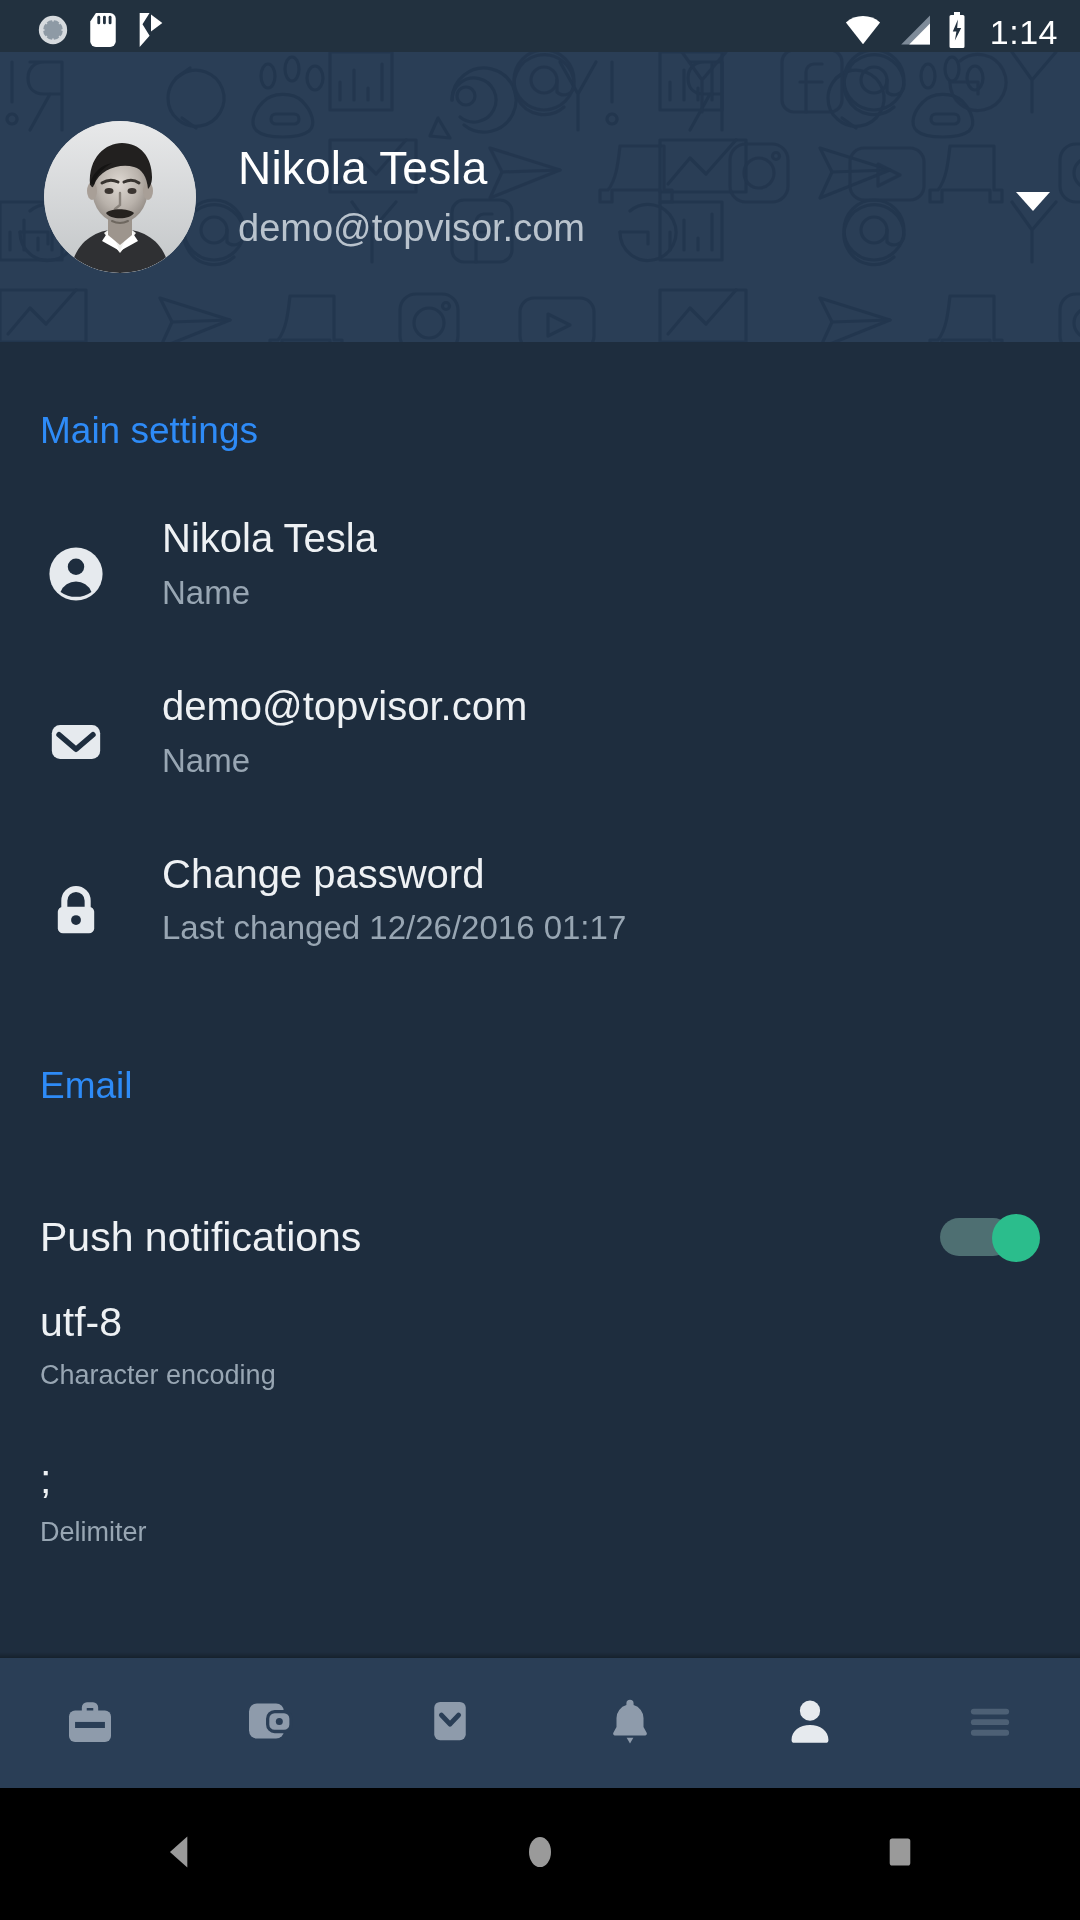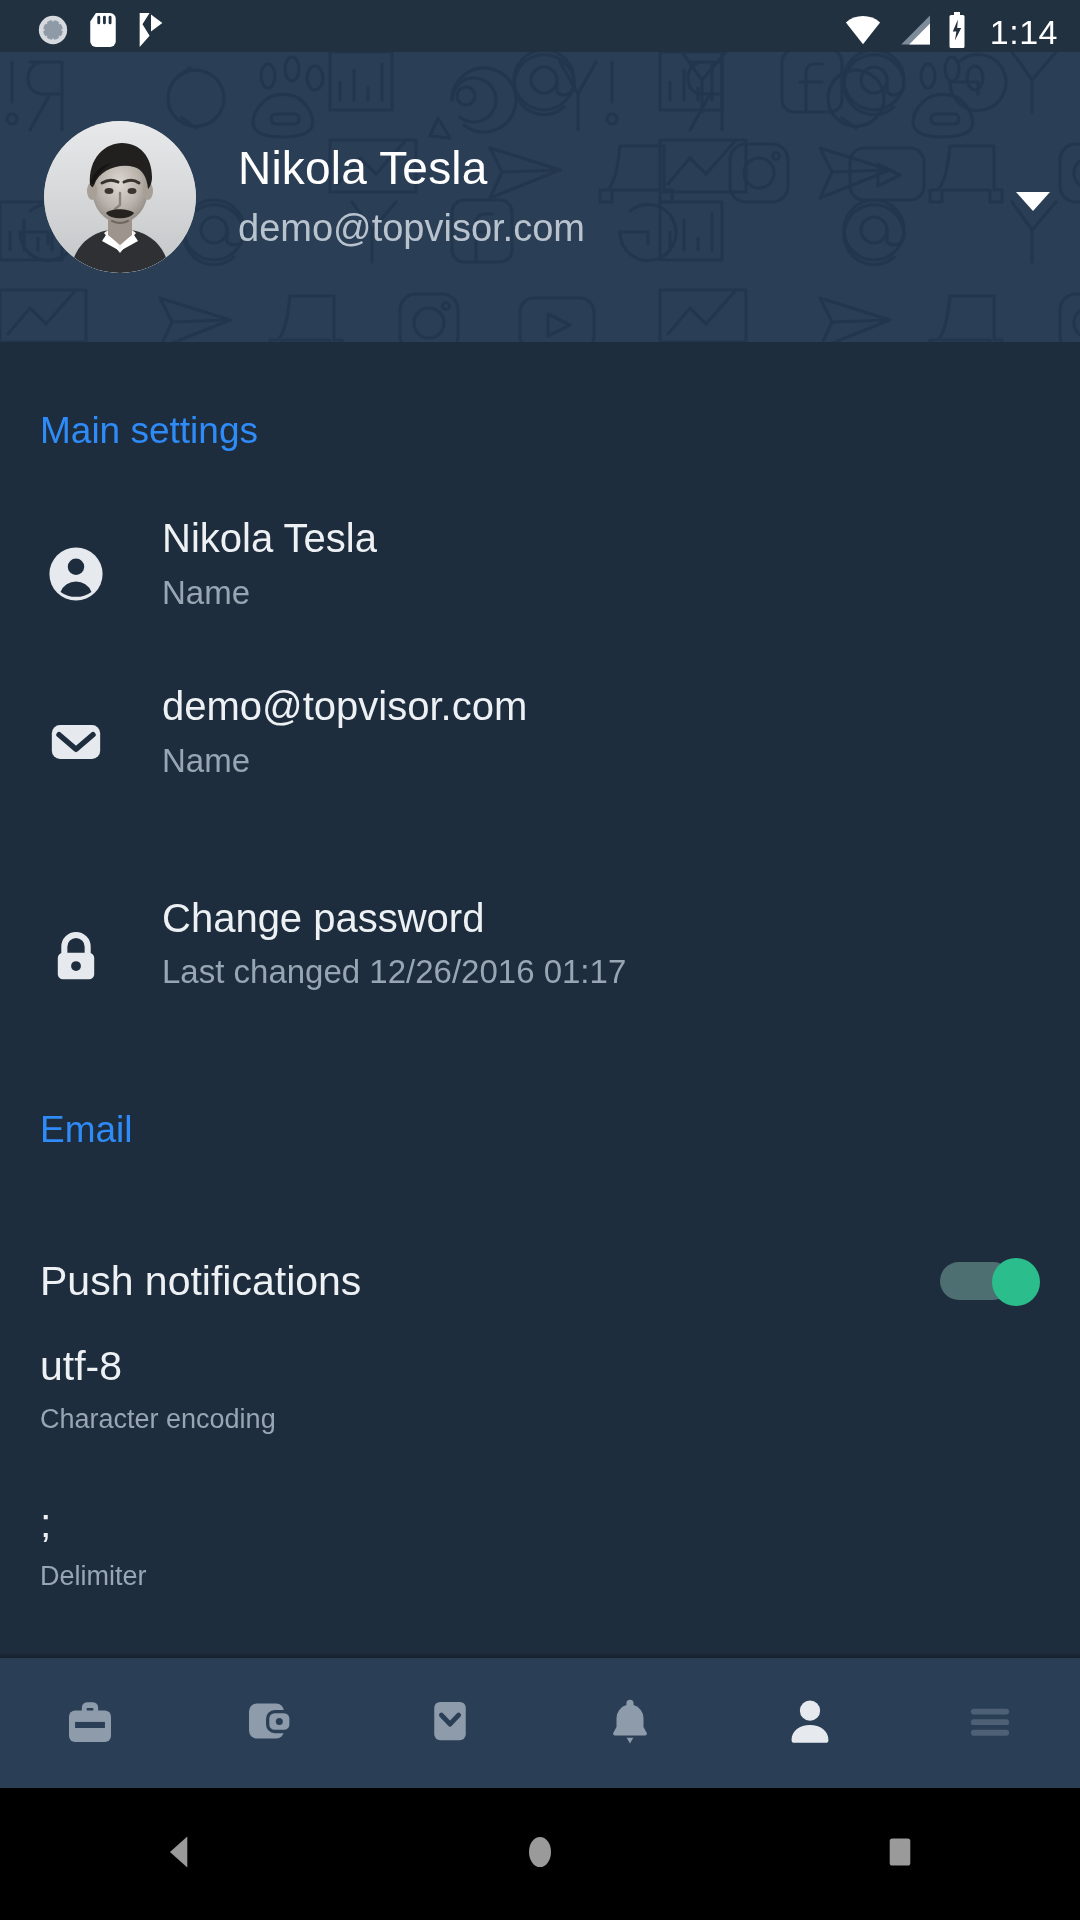--- a/index.html
+++ b/index.html
@@ -88,21 +88,21 @@
   }
   .row-body{margin-left:54px;flex:1 1 auto;min-width:0;}
   .row-value{
     color:#eef1f4;font-size:40px;line-height:1.12;white-space:nowrap;
   }
   .row-label{
     color:#98a6b3;font-size:33px;line-height:1.12;margin-top:14px;white-space:nowrap;
   }
   #row-name{margin-top:64px;}
   #row-email{margin-top:72px;}
-  #row-password{margin-top:116px;align-items:center;}
+  #row-password{margin-top:72px;}
 
   
   .more-row{
     display:flex;align-items:center;
     padding:0 40px;box-sizing:border-box;width:1080px;
   }
   .more-body{flex:1 1 auto;min-width:0;}
   .more-value{color:#eef1f4;font-size:41px;line-height:1.1;}
   .more-label{color:#98a6b3;font-size:27px;line-height:1.1;margin-top:16px;}
   #row-push{margin-top:107px;}

